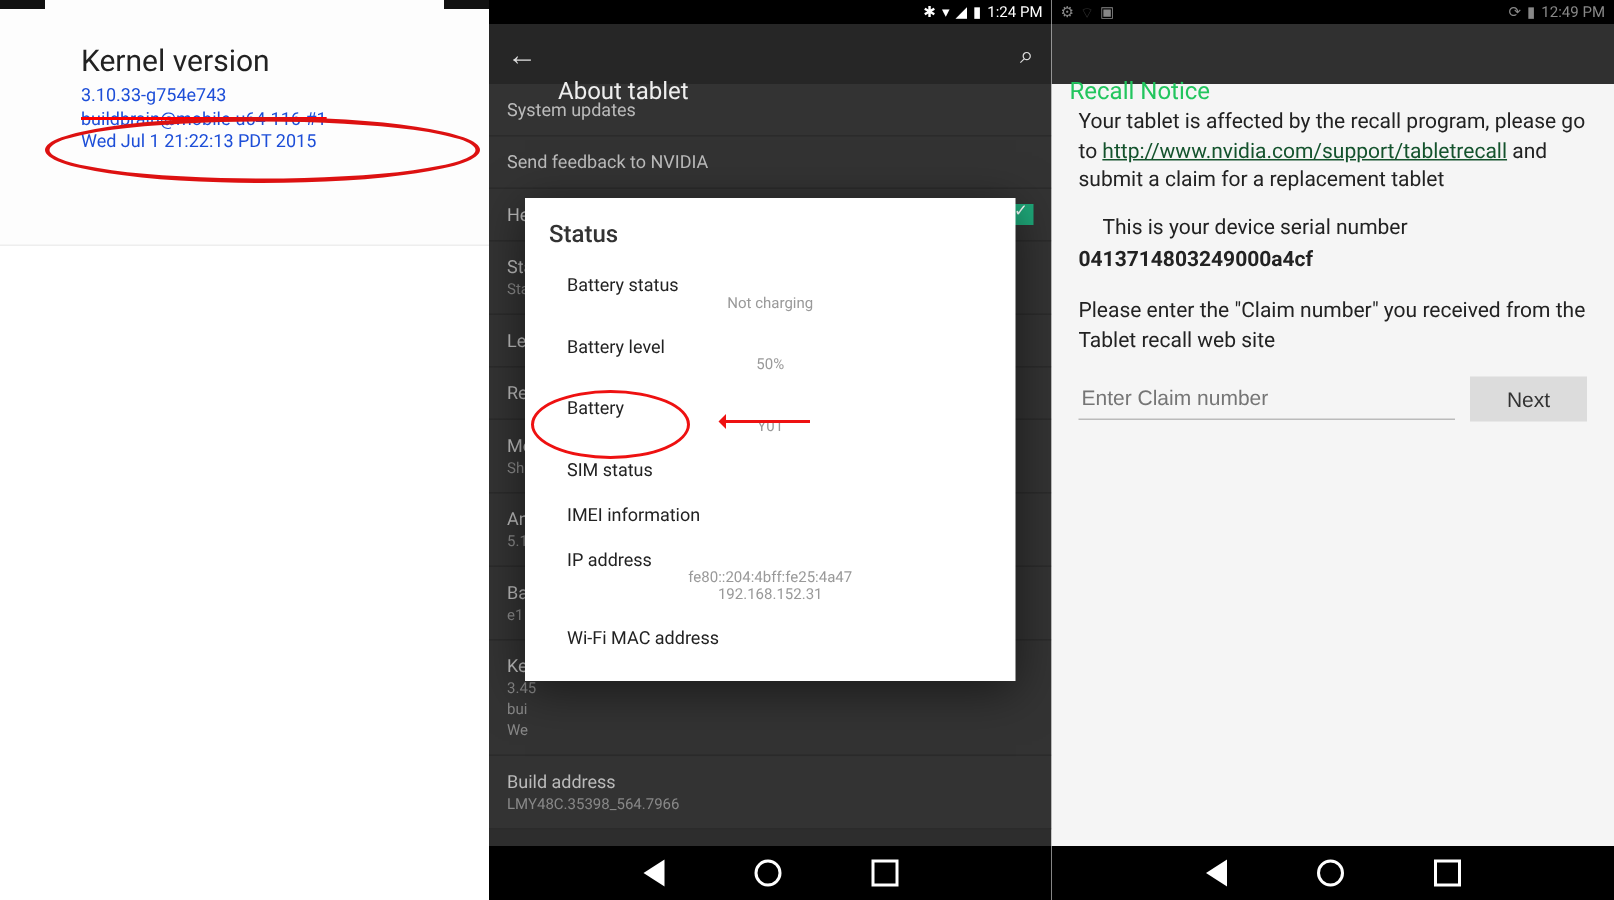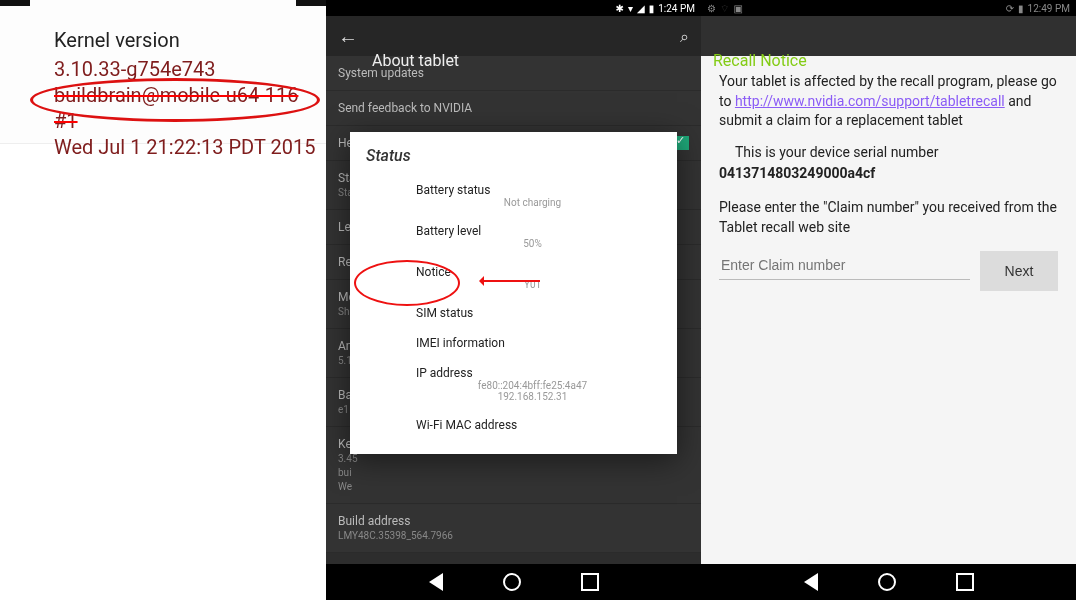--- a/index.html
+++ b/index.html
@@ -1,65 +1,65 @@
 <!DOCTYPE html>
 <html><head>
 <meta charset="utf-8">
 <style>
   * { box-sizing: border-box; margin: 0; padding: 0; }
   html, body { width: 1076px; height: 600px; font-family: Roboto, Arial, sans-serif; background: #fff; overflow: hidden; }
   .row { display: flex; width: 1076px; height: 600px; }
   .pane { position: relative; overflow: hidden; }
   
   .p1 { width: 326px; height: 600px; background: #fff; }
-  .p1-top { position: absolute; left: 0; right: 0; top: 0; height: 144px; background: #fdfdfd; border-bottom: 1px solid #eee; }
+  .p1-top { position: absolute; left: 0; right: 0; top: 0; height: 164px; background: #fdfdfd; border-bottom: 1px solid #eee; }
   .p1-top::before, .p1-top::after { content:""; position:absolute; top:0; width:30px; height:6px; background:#111; }
   .p1-top::before{ left:0;} .p1-top::after{ right:0;}
   .p1 .kv { position:absolute; left:54px; top:28px; }
   .p1 .kv h3 { font-size:20px; font-weight:400; color:#222; margin-bottom:4px;}
-  .p1 .kv .sub { font-size:20px; color:#7f1d1d; line-height:1.3;}
+  .p1 .kv .sub { font-size:12px; color:#1d4ed8; line-height:1.3;}
   .p1 .strike { text-decoration: line-through red 2px; text-decoration-skip-ink: none; position:relative;margin-top:44px;}
   .p1 .circle1 { position:absolute; left:30px; top:78px; width:290px; height:44px; border:3px solid #d11; border-radius:50%; pointer-events:none;}
   
   .p2 { width: 375px; height: 600px; background: #2d2d2d; color:#ccc; }
   .statusbar { height:16px; background:#000; display:flex; justify-content:flex-end; align-items:center; gap:4px; padding:0 6px; color:#fff; font-size:10px;}
   .statusbar .spacer{flex:1;}
   .appbar { height:40px; background:#262626; display:flex; align-items:center; padding:0 12px; color:#eee; font-size:16px;}
   .appbar .back { width:18px; font-size:20px; color:#ddd; margin-right:16px;}
   .appbar .title { flex:1;margin-top:48px;}
   .appbar .search { font-size:16px; color:#ddd;}
   .setlist { background:#333; color:#bbb; font-size:12px;}
   .setitem { padding:10px 12px; border-bottom:1px solid #2b2b2b;}
   .setitem.h { display:flex; justify-content:space-between;}
   .check { width:14px; height:14px; background:#1fa97a; position:relative;}
   .check::after{content:"✓"; color:#fff; font-size:11px; position:absolute; left:1px; top:-2px;}
   .dim { color:#888; font-size:10px;}
   .overlay { position:absolute; left:24px; right:24px; top:132px; height:322px; background:#fff; color:#333; box-shadow:0 6px 30px rgba(0,0,0,.5); padding:14px 0 0 0; overflow:hidden;}
-  .overlay h4 { font-size:16px; font-weight:500; color:#333; padding:0 16px 10px 16px;font-style:italic;}
-  .ovitem { padding:8px 28px;margin-left:38px;}
+  .overlay h4 { font-size:16px; font-weight:500; color:#333; padding:0 16px 10px 16px;}
+  .ovitem { padding:8px 28px;}
   .ovitem .t { font-size:12px; color:#222;}
   .ovitem .s { font-size:10px; color:#999;text-align:center;}
   .circle2 { position:absolute; left:4px; top:128px; width:106px; height:46px; border:2px solid #e11; border-radius:50%; pointer-events:none;}
   .arrow { position:absolute; left:130px; top:148px; width:60px; height:2px; background:#e11;}
   .arrow::before{content:""; position:absolute; left:-6px; top:-4px; border:5px solid transparent; border-right-color:#e11;}
   .navbar { position:absolute; left:0; right:0; bottom:0; height:36px; background:#000; display:flex; justify-content:center; align-items:center; gap:60px; color:#fff;}
   .navbtn { width:18px; height:18px; border:2px solid #fff;}
   .navbtn.tri { border:none; width:0; height:0; border-top:9px solid transparent; border-bottom:9px solid transparent; border-right:14px solid #fff;}
   .navbtn.circ { border-radius:50%;}
   
   .p3 { width: 375px; height: 600px; background:#f5f5f5; color:#222; font-size:14px;}
   .p3 .statusbar { color:#888;}
-  .p3 .appbar { background:#303030; color:#84cc16;}
+  .p3 .appbar { background:#303030; color:#22c55e;}
   .recall { padding:16px 18px; line-height:1.4;}
-  .recall a { color:#8b5cf6; text-decoration:underline;text-align:center;}
+  .recall a { color:#14532d; text-decoration:underline;text-align:center;}
   .recall b { font-weight:400; display:block; margin:12px 16px 2px;}
   .serial { font-weight:700; margin-bottom:14px;}
   .inputrow { display:flex; gap:10px; margin-top:14px; align-items:flex-start;justify-content:flex-end;}
   .inputrow input { flex:1; border:none; border-bottom:1px solid #bbb; background:transparent; padding:6px 2px; font-size:14px; color:#555;}
-  .inputrow button { width:78px; height:40px; background:#dcdcdc; border:none; font-size:14px; color:#333;}
+  .inputrow button { width:78px; height:30px; background:#dcdcdc; border:none; font-size:14px; color:#333;}
 </style>
 </head>
 <body>
 
 <div class="row">
 
   <div class="pane p1">
     <div class="p1-top">
       <div class="kv">
         <h3>Kernel version</h3>
@@ -106,21 +106,21 @@
       <h4>Status</h4>
       <div class="ovitem">
           <div class="t">Battery status</div>
           <div class="s">Not charging</div>
         </div>
       <div class="ovitem">
           <div class="t">Battery level</div>
           <div class="s">50%</div>
         </div>
       <div class="ovitem">
-          <div class="t">Notice</div>
+          <div class="t">Battery</div>
           <div class="s">Y01</div>
         </div>
       <div class="ovitem">
           <div class="t">SIM status</div>
         </div>
       <div class="ovitem">
           <div class="t">IMEI information</div>
         </div>
       <div class="ovitem">
           <div class="t">IP address</div>

